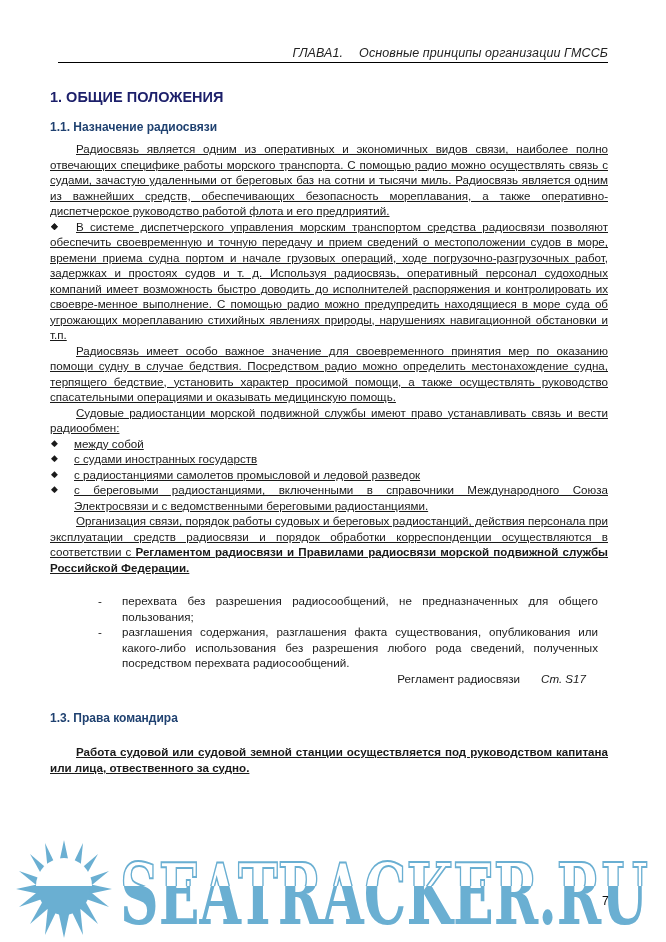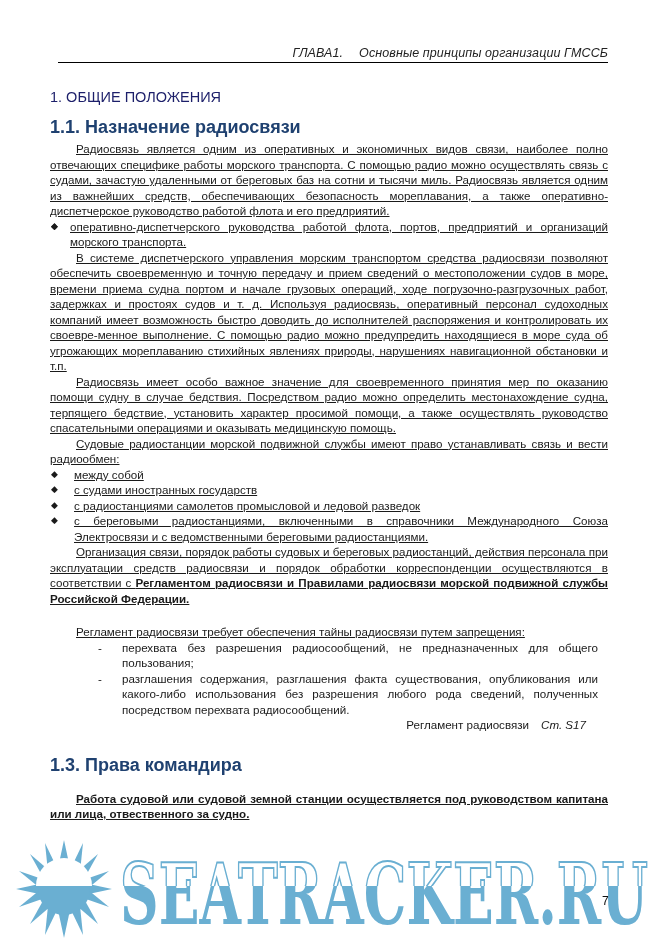--- a/index.html
+++ b/index.html
@@ -3,51 +3,51 @@
 <meta charset="utf-8">
 <style>
   html, body { margin:0; padding:0; background:#ffffff; }
   body { width:666px; height:942px; position:relative; overflow:hidden;
          font-family:"Liberation Sans", sans-serif; color:#1a1a1a; }
   .header { position:absolute; left:58px; top:46px; width:550px; height:16px;
             border-bottom:1.5px solid #000;text-decoration:underline; }
   .header-text { position:absolute; right:0; top:0; font-style:italic; font-size:12.5px; color:#222; letter-spacing:0.1px; }
   .header-text .sp { display:inline-block; width:16px; }
   .content { position:absolute; left:50px; top:86px; width:558px; }
-  h1 { margin:0; font-size:14.5px; font-weight:normal; color:#1c1f6a; height:22px; line-height:22px; }
-  h2 { margin:0; font-size:18px; font-weight:bold; color:#1f4170; height:24px; line-height:24px; }
+  h1 { margin:0; font-size:14.5px; font-weight:bold; color:#1c1f6a; height:22px; line-height:22px; }
+  h2 { margin:0; font-size:12px; font-weight:bold; color:#1f4170; height:24px; line-height:24px; }
   p, .li { margin:0; font-size:11.6px; line-height:15.5px; text-align:justify;text-decoration:underline; }
   .ind { text-indent:26px; }
   .li { position:relative; padding-left:20px; }
   .li .bul { position:absolute; left:1px; top:0; font-size:9px; }
   .li.sp2 { padding-left:20px; }
   .li.sp2 .txt { display:block; padding-left:4px; }
   .dash { position:relative; padding-left:72px; padding-right:10px; font-size:11.6px; line-height:15.5px; text-align:justify; }
   .dash .d { position:absolute; left:48px; top:0; }
   .ref { text-align:right; padding-right:22px; font-size:11.6px; line-height:15.5px; }
-  .ref i { margin-left:12px; }
+  .ref i { margin-left:21px; }
   b { font-weight:bold; }
   .watermark { position:absolute; left:14px; top:838px; width:666px; height:104px; }
   .pagenum { position:absolute; left:602px; top:894px; font-size:12px; color:#111; }
 </style>
 </head>
 <body>
 
 <div class="header">
   <div class="header-text"><span>ГЛАВА1.</span><span class="sp"></span><span>Основные принципы организации ГМССБ</span></div>
 </div>
 
 <div class="content">
   <h1>1. ОБЩИЕ ПОЛОЖЕНИЯ</h1>
   <div style="height:7px"></div>
   <h2>1.1. Назначение  радиосвязи</h2>
   <div style="height:2px"></div>
   <p class="ind">Радиосвязь является одним из оперативных и экономичных видов связи, наиболее полно отвечающих специфике работы морского транспорта. С помощью радио можно осуществлять связь с судами, зачастую удаленными от береговых баз на сотни и тысячи миль. Радиосвязь является одним из важнейших средств, обеспечивающих безопасность мореплавания, а также оперативно-диспетчерское руководство работой флота и его предлриятий.</p>
   <div class="li"><span class="bul">◆</span></div>
-  <div class="li"><span class="bul">◆</span><span>оперативно-диспетчерского руководства работой флота, портов, предприятий и организаций морского транспорта.</span></div>
+  <div class="li"><span class="bul">◆</span></div>
   <p class="ind">В системе диспетчерского управления морским транспортом средства радиосвязи позволяют обеспечить своевременную и точную передачу и прием сведений о местоположении судов в море, времени приема судна портом и начале грузовых операций, ходе погрузочно-разгрузочных работ, задержках и простоях судов и т. д. Используя радиосвязь, оперативный персонал судоходных компаний имеет возможность быстро доводить до исполнителей распоряжения и контролировать их своевре-менное выполнение. С помощью радио можно предупредить находящиеся в море суда об угрожающих мореплаванию стихийных явлениях природы, нарушениях навигационной обстановки и т.п.</p>
   <p class="ind">Радиосвязь имеет особо важное значение для своевременного принятия мер по оказанию помощи судну в случае бедствия. Посредством радио можно определить местонахождение судна, терпящего бедствие, установить характер просимой помощи, а также осуществлять руководство спасательными операциями и оказывать медицинскую помощь.</p>
   <p class="ind">Судовые радиостанции морской подвижной службы имеют право устанавливать связь и вести радиообмен:</p>
   <div class="li sp2">
       <span class="bul">◆</span>
       <span class="txt">между собой</span>
     </div>
   <div class="li sp2">
       <span class="bul">◆</span>
       <span class="txt">с судами иностранных государств</span>
@@ -57,21 +57,20 @@
       <span class="txt">с радиостанциями самолетов промысловой и ледовой разведок</span>
     </div>
   <div class="li sp2">
       <span class="bul">◆</span>
       <span class="txt">с береговыми радиостанциями, включенными в справочники Международного Союза Электросвязи и с ведомственными береговыми радиостанциями.</span>
     </div>
   <p class="ind"><span>Организация связи, порядок работы судовых и береговых радиостанций, действия персонала при эксплуатации средств радиосвязи и порядок обработки корреспонденции осуществляются в соответствии с </span><b>Регламентом радиосвязи и Правилами радиосвязи морской подвижной службы Российской Федерации.</b></p>
 
   <div style="height:6px"></div>
   <div style="height:12px"></div>
-  <p style="padding-left:26px">Регламент радиосвязи требует  обеспечения тайны радиосвязи путем запрещения:</p>
   <div class="dash"><span class="d">-</span><span>перехвата без разрешения радиосообщений,   не предназначенных для общего пользования;</span></div>
   <div class="dash"><span class="d">-</span><span>разглашения содержания, разглашения факта существования, опубликования или какого-либо использования без разрешения любого рода сведений, полученных посредством перехвата радиосообщений.</span></div>
   <div class="ref"><span>Регламент радиосвязи</span><i>Ст. S17</i></div>
 
   <div style="height:20px"></div>
   <h2>1.3. Права командира</h2>
   <div style="height:14px"></div>
   <p class="ind" style="font-weight:bold">Работа судовой или судовой земной станции осуществляется под руководством капитана или лица, отвественного за судно.</p>
 </div>
 

